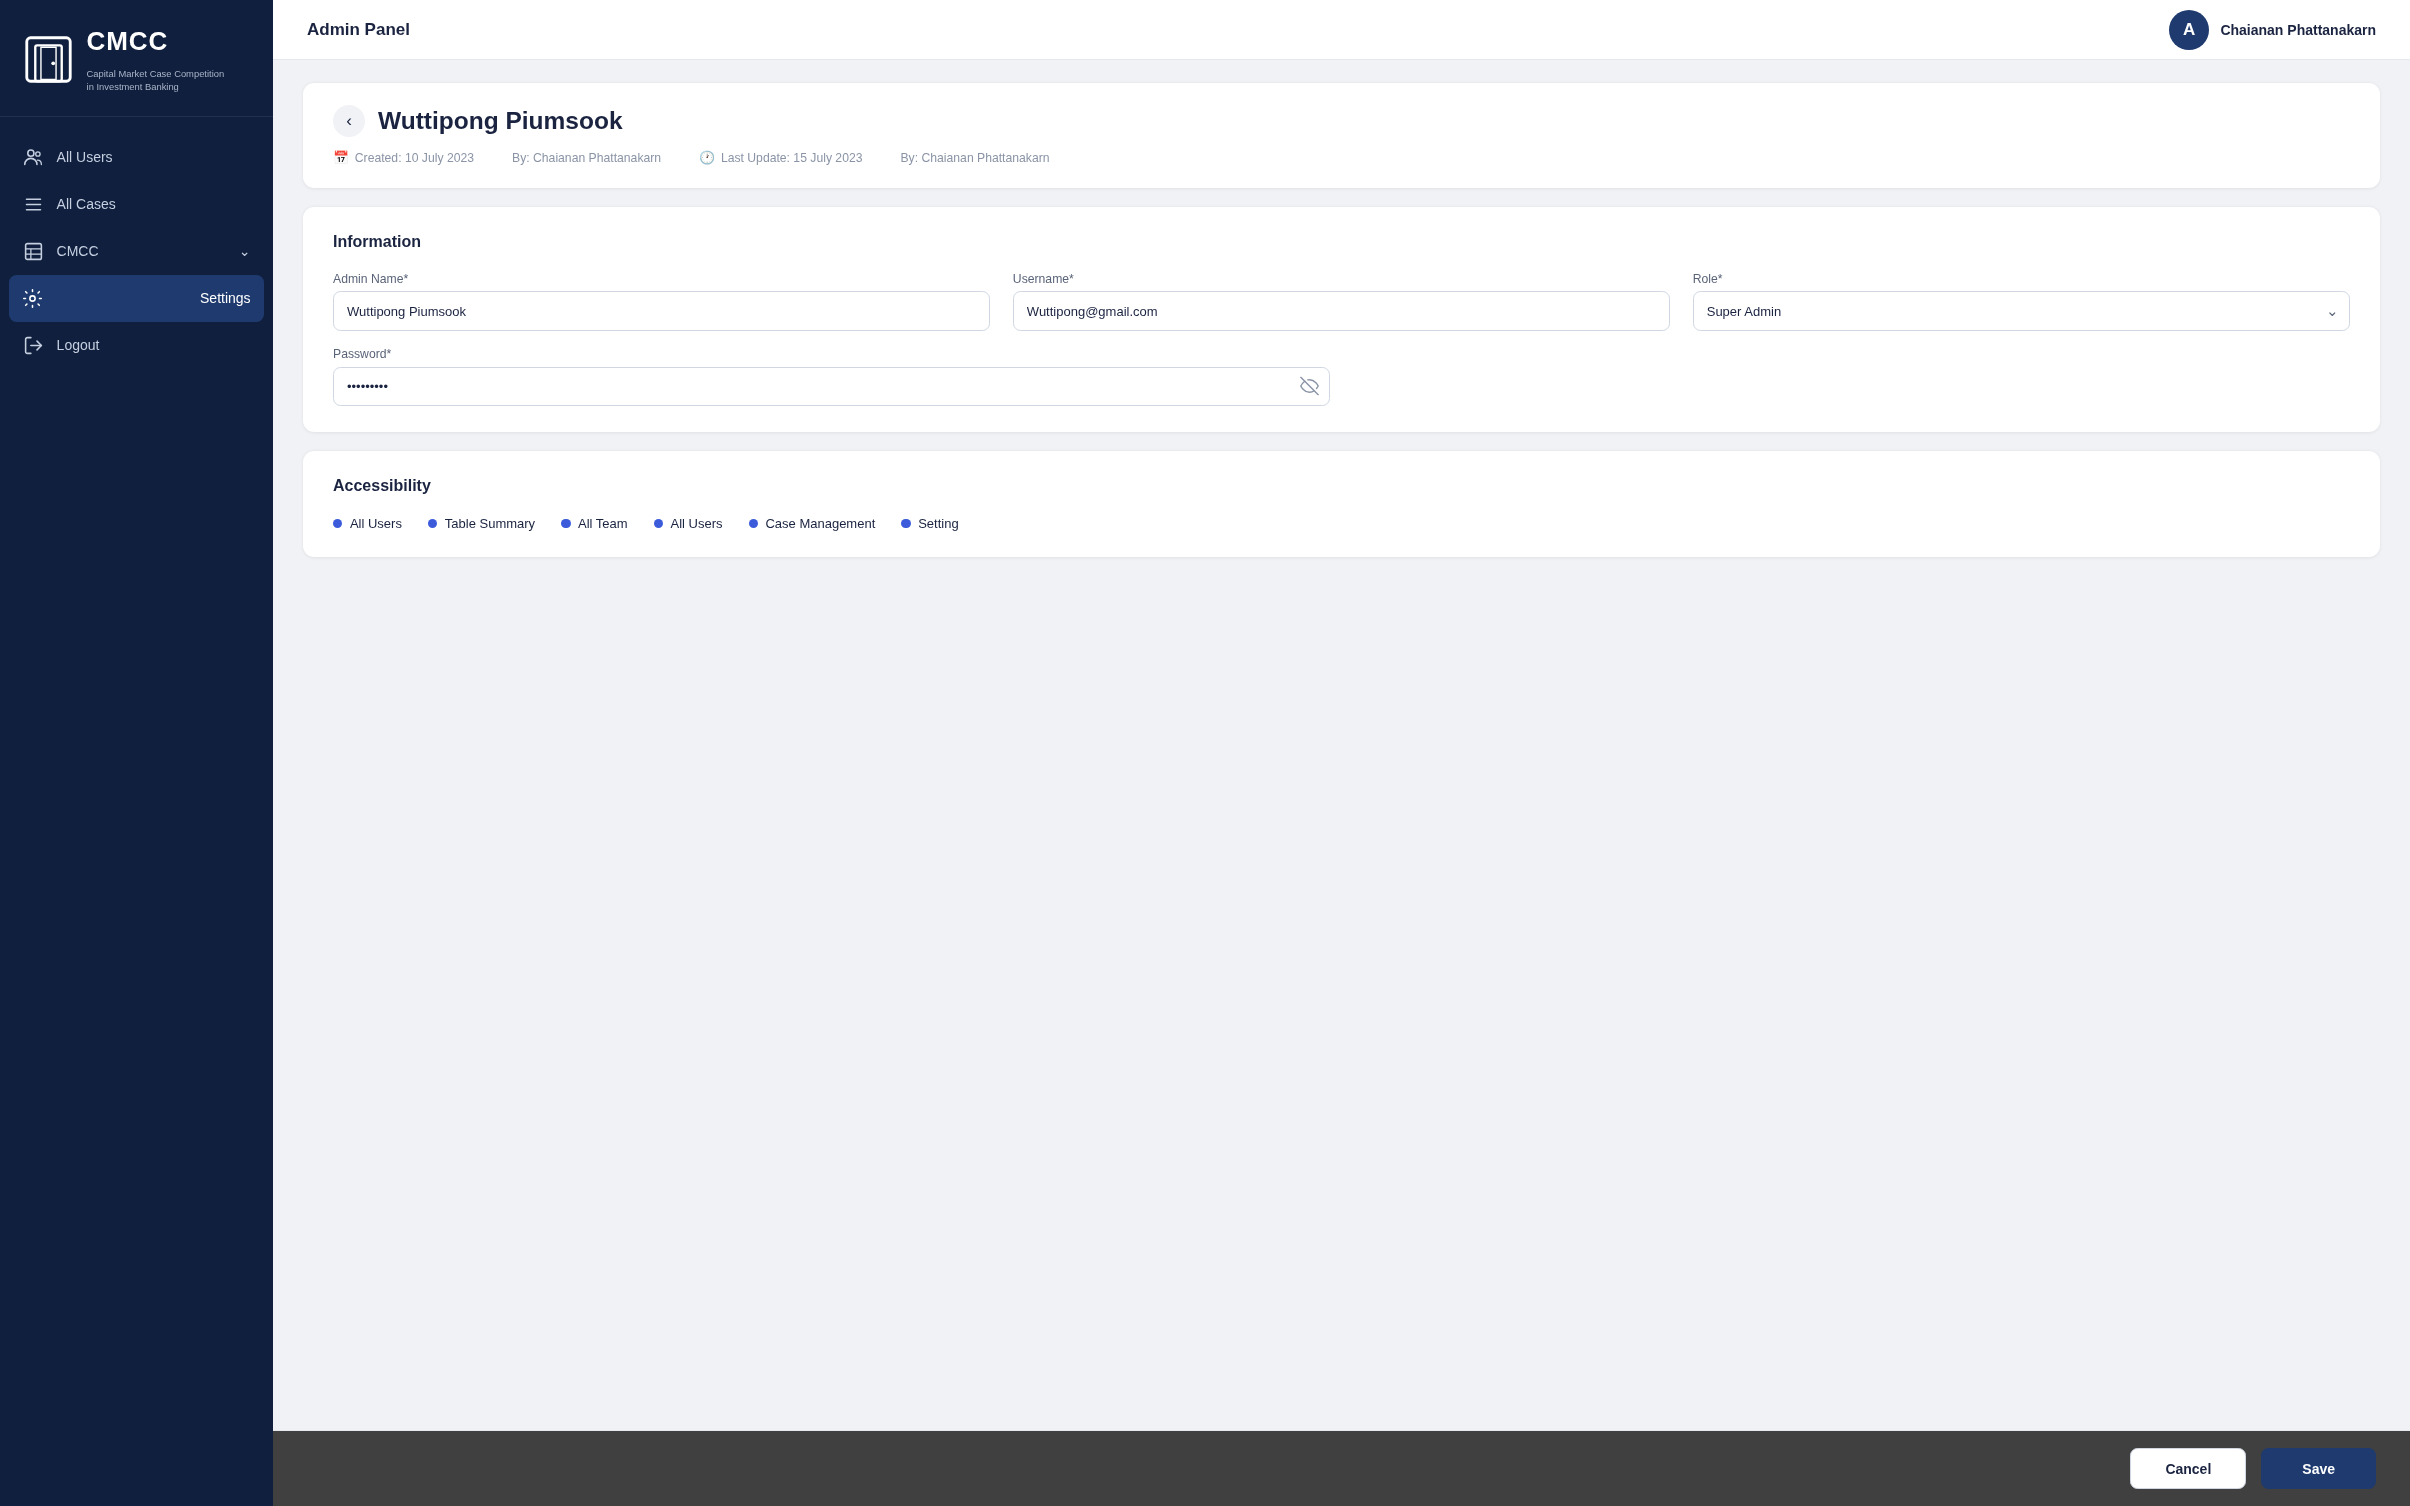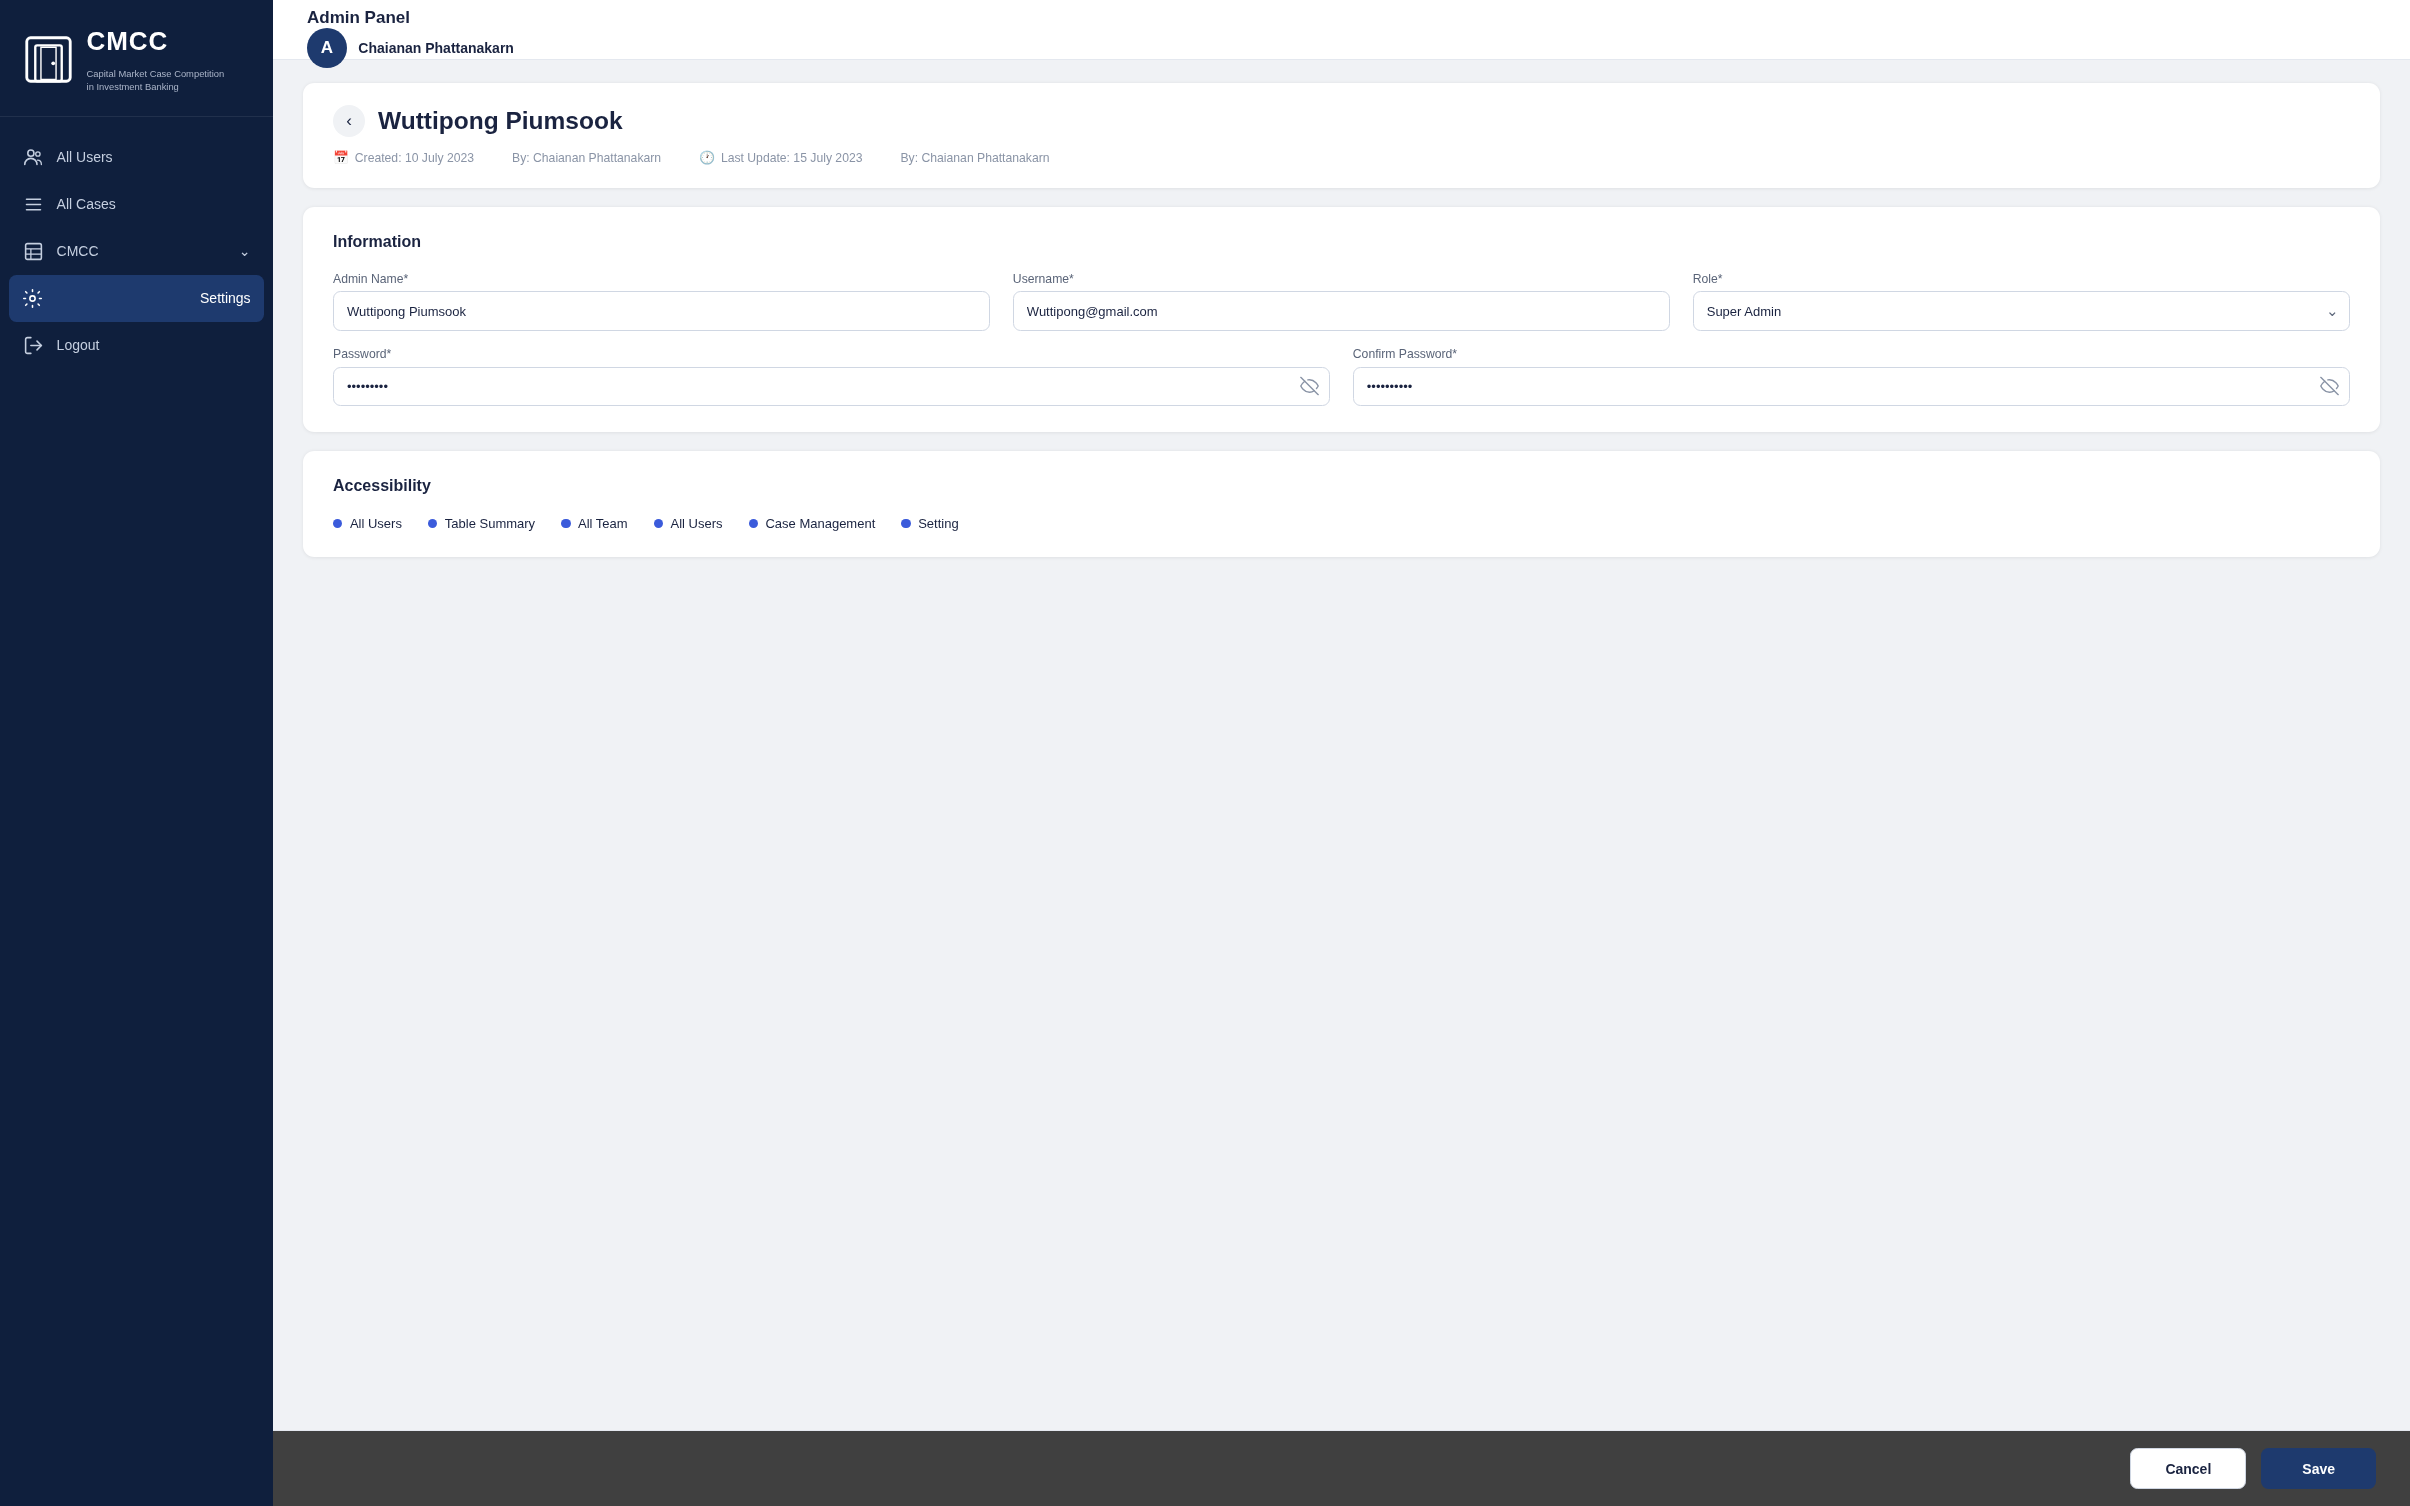--- a/index.html
+++ b/index.html
@@ -71,27 +71,26 @@
     .main-content {
       flex: 1;
       display: flex;
       flex-direction: column;
       overflow: hidden;
       background: #f0f2f5;
     }
     .topbar {
       background: #fff;
       border-bottom: 0.9px solid #e4e8ef;
-      padding: 8px 34px;
+      padding: 0 34px;
       height: 60px;
       display: flex;
-      align-items: flex-start;
+      align-items: center;
       justify-content: space-between;
       flex-shrink: 0;
-      flex-direction: column;
     }
     .topbar-title {
       font-size: 17px;
       font-weight: 600;
       color: #1a2340;
     }
     .topbar-user {
       display: flex;
       align-items: center;
       gap: 11.3px;
@@ -447,33 +446,20 @@
             <button class="password-toggle">
               <svg width="19" height="19" viewBox="0 0 24 24" fill="none">
                 <path d="M17.94 17.94A10.07 10.07 0 0 1 12 20c-7 0-11-8-11-8a18.45 18.45 0 0 1 5.06-5.94" stroke="#8a94a6" stroke-width="1.8" stroke-linecap="round"></path>
                 <path d="M9.9 4.24A9.12 9.12 0 0 1 12 4c7 0 11 8 11 8a18.5 18.5 0 0 1-2.16 3.19" stroke="#8a94a6" stroke-width="1.8" stroke-linecap="round"></path>
                 <line x1="1" y1="1" x2="23" y2="23" stroke="#8a94a6" stroke-width="1.8" stroke-linecap="round"></line>
               </svg>
             </button>
           </div>
         </div>
 
-        <div class="form-group">
-          <label class="form-label">Confirm Password*</label>
-          <div class="password-wrapper">
-            <input class="form-input" type="password" value="password12" style="padding-right: 38px;">
-            <button class="password-toggle">
-              <svg width="19" height="19" viewBox="0 0 24 24" fill="none">
-                <path d="M17.94 17.94A10.07 10.07 0 0 1 12 20c-7 0-11-8-11-8a18.45 18.45 0 0 1 5.06-5.94" stroke="#8a94a6" stroke-width="1.8" stroke-linecap="round"></path>
-                <path d="M9.9 4.24A9.12 9.12 0 0 1 12 4c7 0 11 8 11 8a18.5 18.5 0 0 1-2.16 3.19" stroke="#8a94a6" stroke-width="1.8" stroke-linecap="round"></path>
-                <line x1="1" y1="1" x2="23" y2="23" stroke="#8a94a6" stroke-width="1.8" stroke-linecap="round"></line>
-              </svg>
-            </button>
-          </div>
-        </div>
       </div>
     </div>
 
     <div class="card">
       <div class="section-title">Accessibility</div>
       <div class="access-list">
         <div class="access-item">
           <div class="access-dot"></div>
           <span>All Users</span>
         </div>

